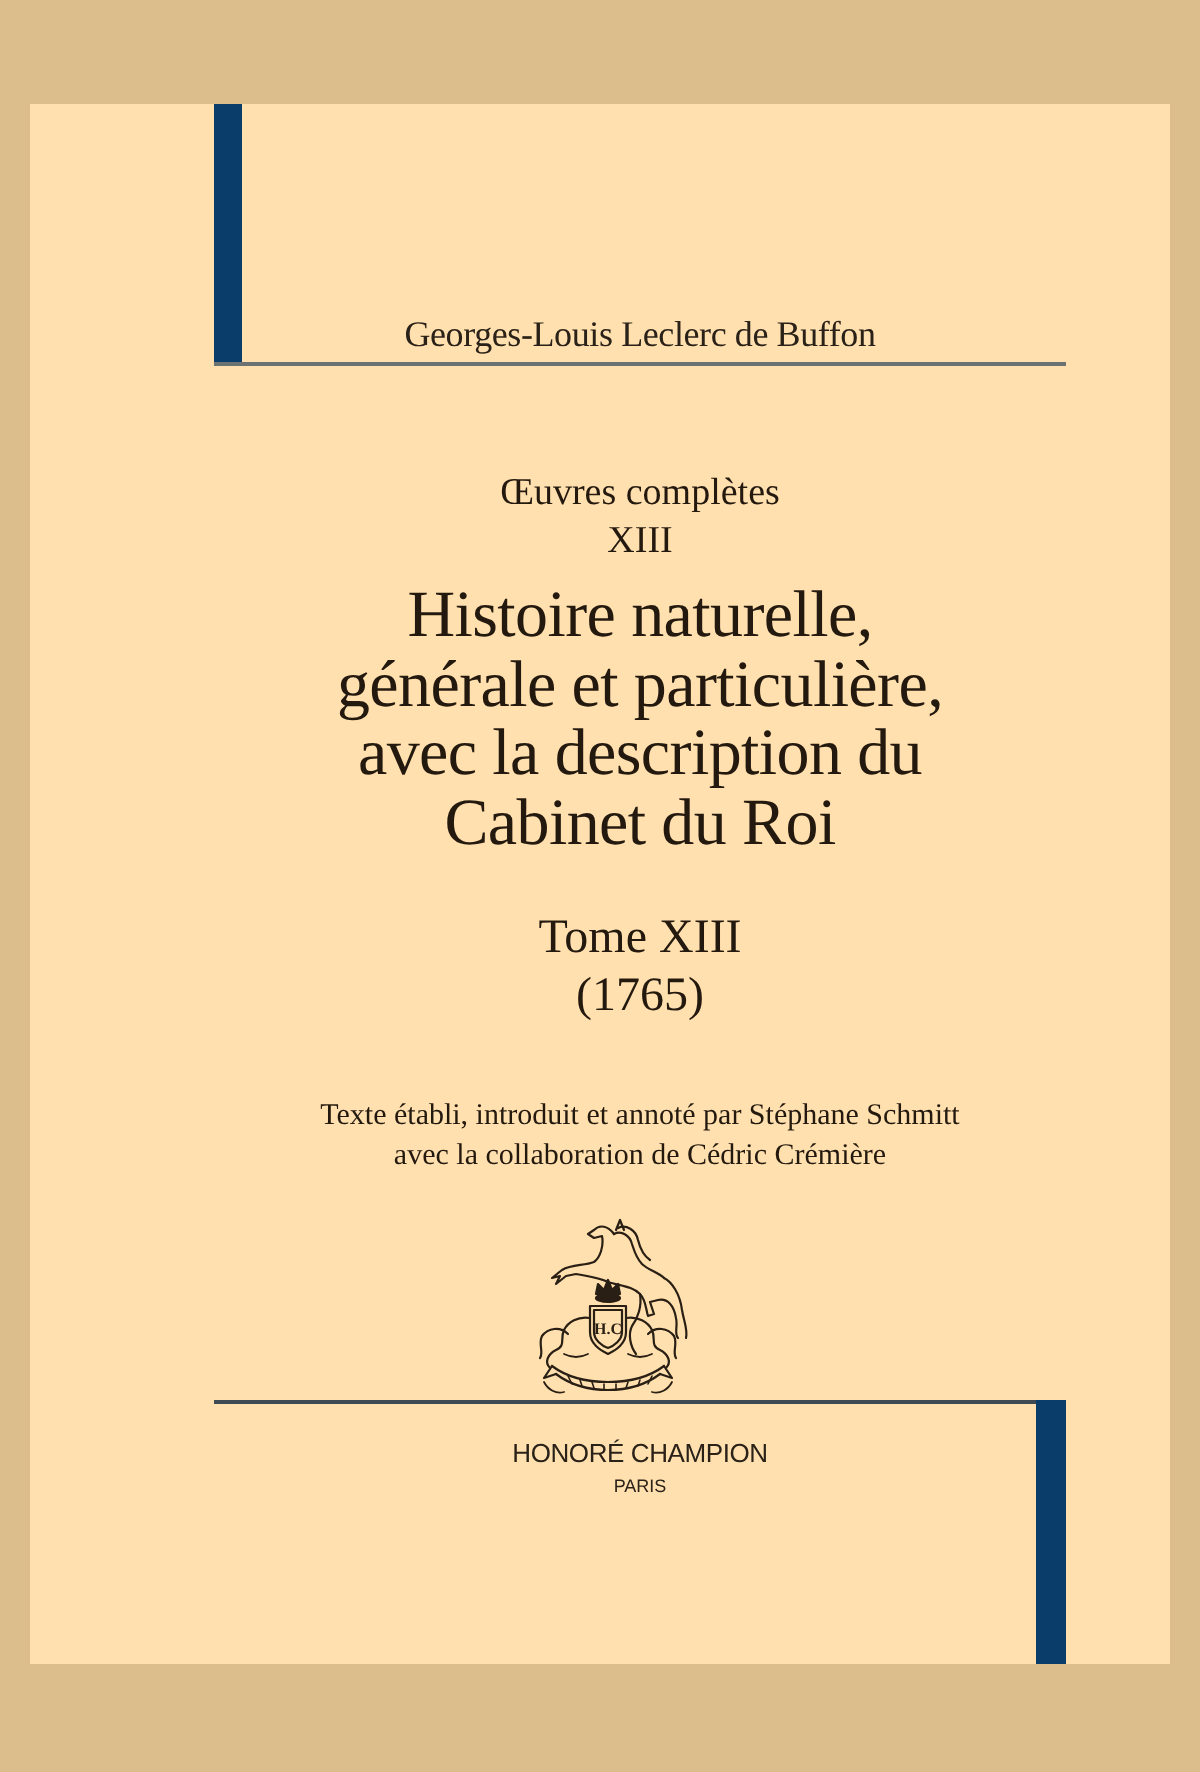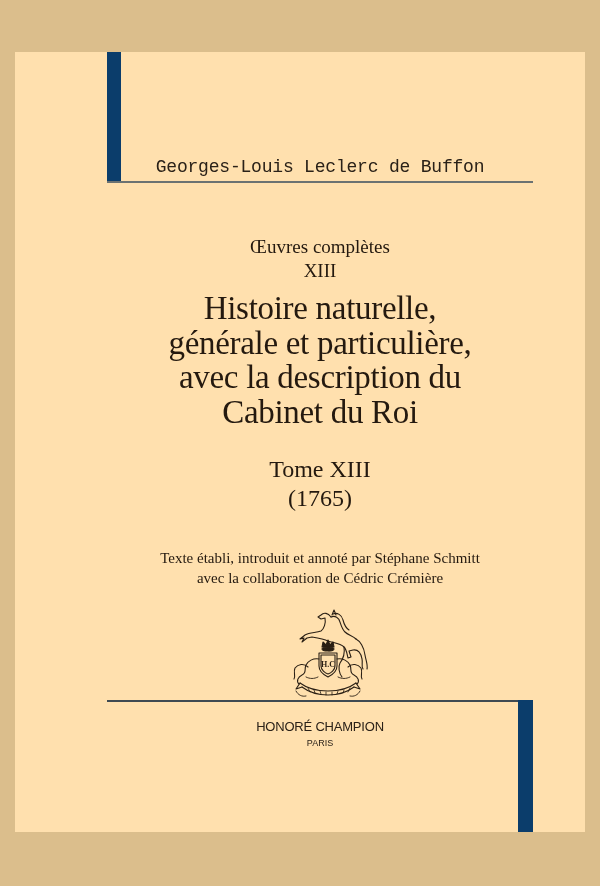--- a/index.html
+++ b/index.html
@@ -29,21 +29,21 @@
       left: 107px; top: 700px; width: 426px; height: 2px;
       background: #3f4a52;
     }
     .bar-bottom {
       left: 518px; top: 700px; width: 15px; height: 132px;
       background: #0b3d6b;
     }
     .author {
       left: 121px; width: 398px; top: 155px;
       text-align: center;
-      font-family: Liberation Mono, monospace;
+      font-family: Liberation Serif, serif;
       font-size: 18px;
       color: #2a2118;
       line-height: 24px;
       letter-spacing: -0.2px;
     }
     .center {
       left: 0; width: 640px;
       text-align: center;
       color: #24190f;
     }
@@ -61,21 +61,21 @@
       color: #2a2118;
       letter-spacing: -0.2px;
     }
     .city {
       top: 738px; left: 0; width: 640px;
       text-align: center;
       font-family: "Liberation Sans", sans-serif;
       font-size: 9px; line-height: 11px;
       color: #2a2118;
     }
-    .emblem { left: 288px; top: 603px; width: 85px; height: 97px; }
+    .emblem { left: 264px; top: 603px; width: 85px; height: 97px; }
     .line { display: block; }
   </style>
 </head>
 <body>
 
 <div class="panel"></div>
 
 <div class="abs bar-top"></div>
 <div class="abs rule-top"></div>
 

